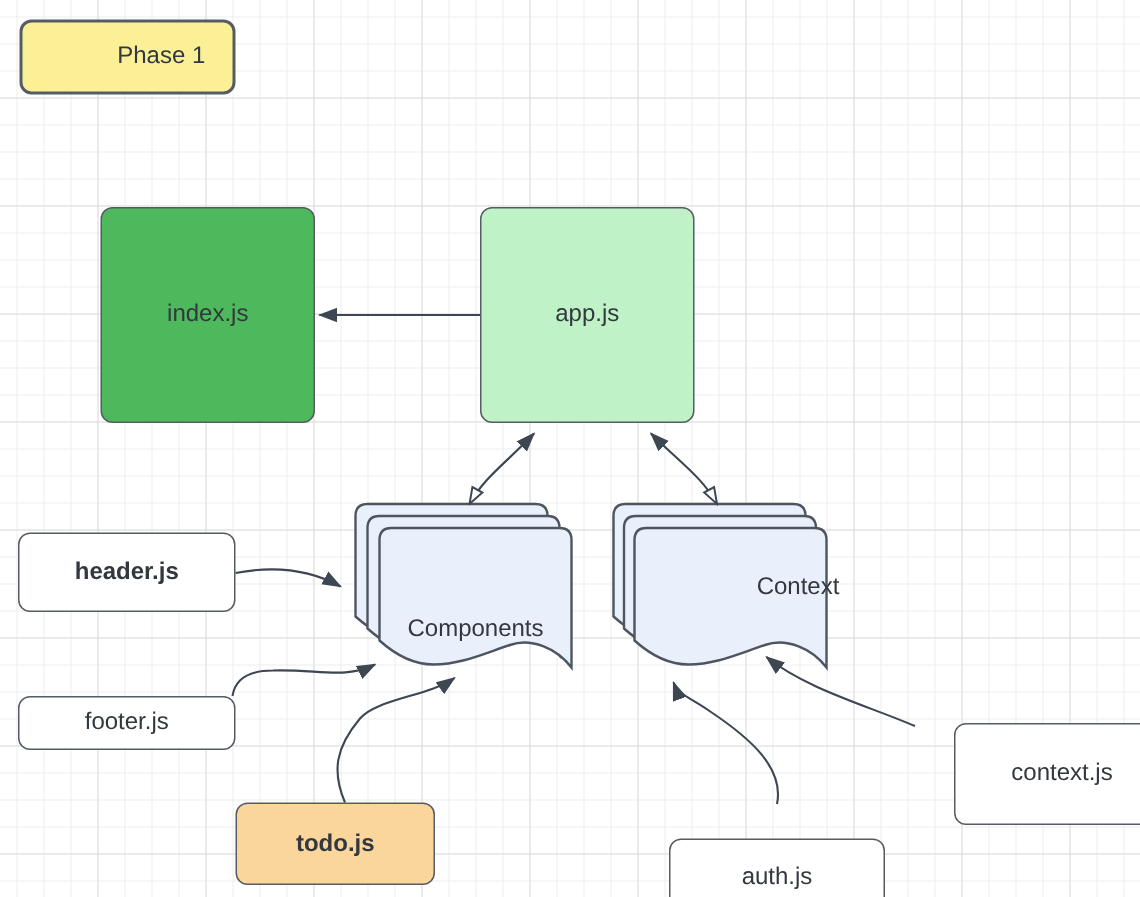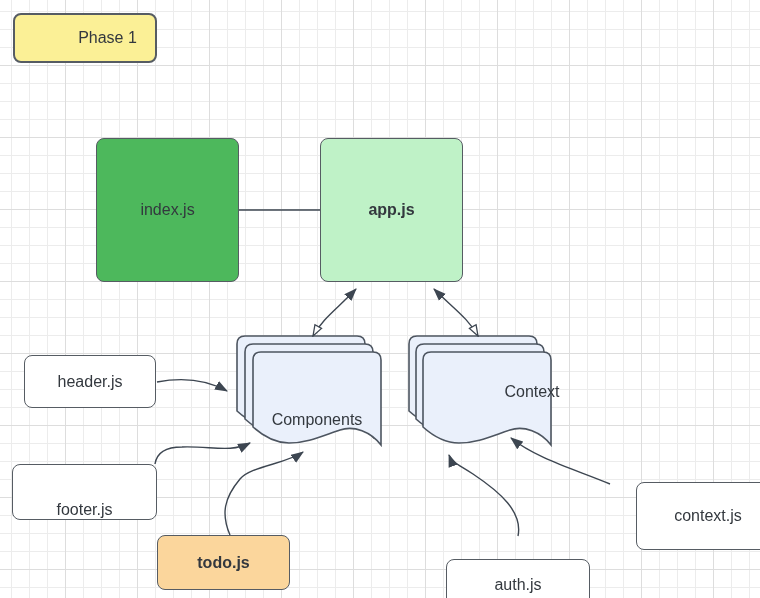--- a/index.html
+++ b/index.html
@@ -29,24 +29,24 @@
     line-height:1.2;
     text-align:center;
   }
   .doc-label{
     position:absolute;
     display:flex;align-items:center;justify-content:center;
     color:#33383e;font-size:16px;
     pointer-events:none;
   }
   .n-phase  {left:13px; top:13px;  width:144px;height:50px; background:#fbf096;}
-  .n-index  {left:67px; top:138px; width:143px;height:144px;background:#4db85c;margin-left:29px;}
-  .n-app    {left:320px;top:138px; width:143px;height:144px;background:#bff2c7;font-weight:bold;}
-  .n-header {left:24px; top:355px; width:132px;height:53px; background:#ffffff;}
-  .n-footer {left:12px; top:464px; width:145px;height:56px; background:#ffffff;align-items:flex-end;}
+  .n-index  {left:67px; top:138px; width:143px;height:144px;background:#4db85c;}
+  .n-app    {left:320px;top:138px; width:143px;height:144px;background:#bff2c7;}
+  .n-header {left:12px; top:355px; width:145px;height:53px; background:#ffffff;font-weight:bold;}
+  .n-footer {left:12px; top:464px; width:145px;height:36px; background:#ffffff;}
   .n-todo   {left:157px;top:535px; width:133px;height:55px; background:#fbd69c;font-weight:bold;}
   .n-auth   {left:446px;top:536px; width:144px;height:52px; background:#ffffff;margin-top:23px;}
   .n-context{left:636px;top:482px; width:144px;height:68px; background:#ffffff;justify-content:center;}
   .l-components{left:253px;top:352px;width:128px;height:80px;margin-top:28px;}
   .l-context   {left:423px;top:352px;width:128px;height:80px;padding-left:45px;}
   .doc{fill:#eaf0fb;stroke:#4d5560;stroke-width:1.6;}
   .edge{fill:none;stroke:#3d4651;stroke-width:1.4;}
 </style>
 </head>
 <body>

